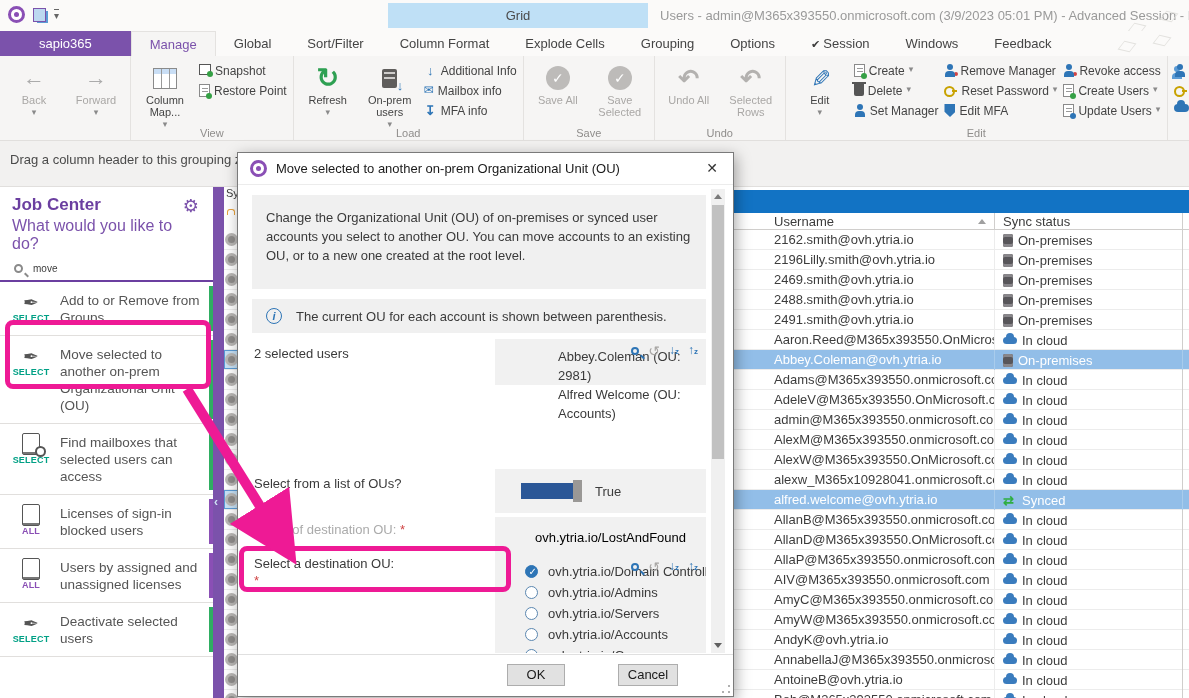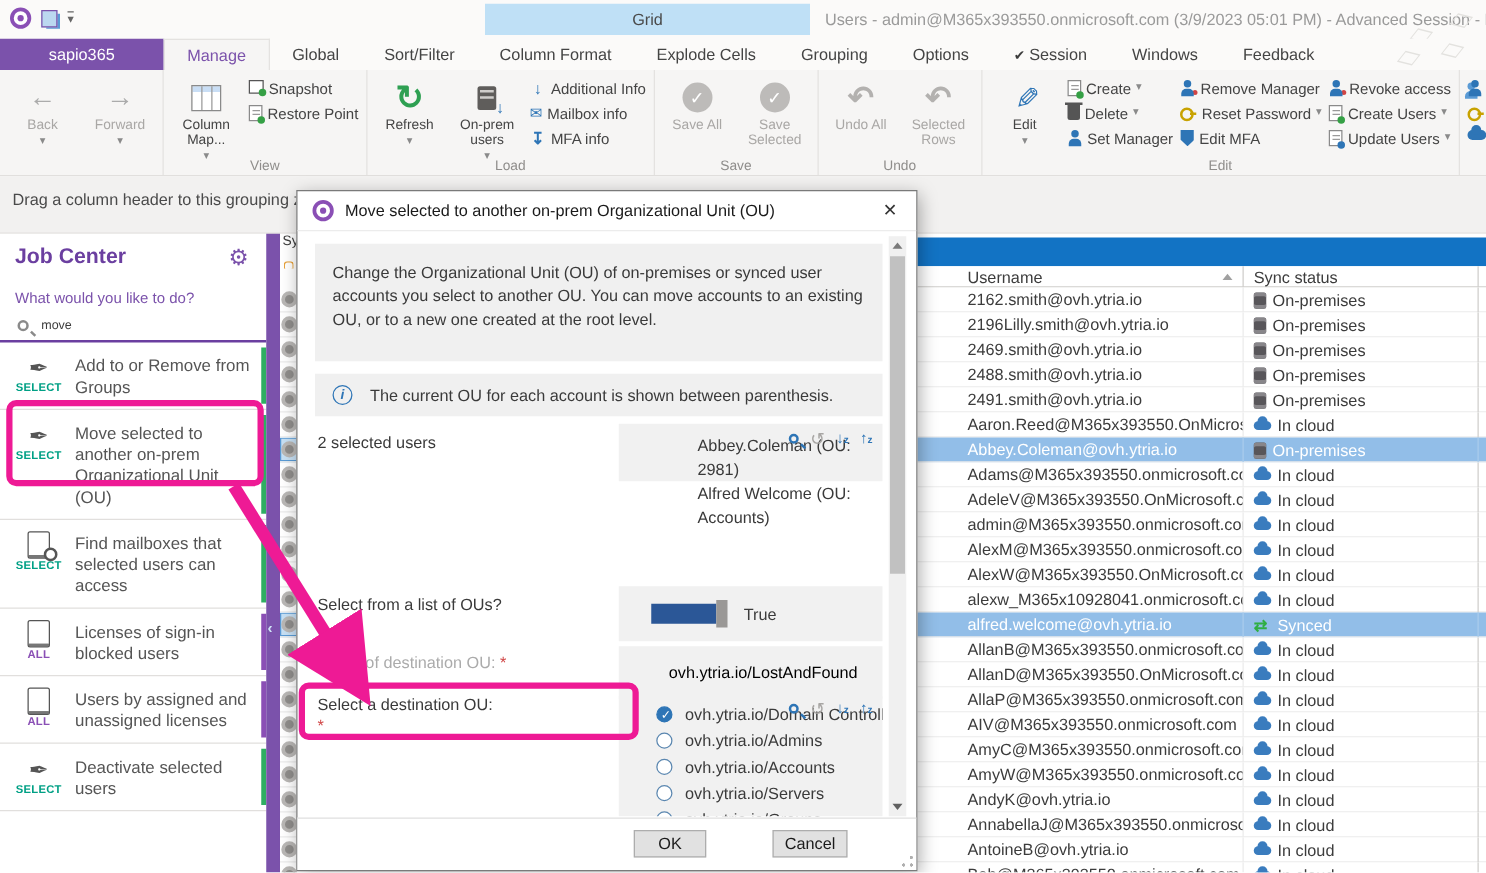--- a/index.html
+++ b/index.html
@@ -67,21 +67,21 @@
   .ic-snap { display:inline-block; width:12px; height:11px; border:1px solid #555; position:relative; flex:none; background:#fff; }
   .ic-snap::after { content:""; position:absolute; right:-3px; bottom:-3px; width:6px; height:6px; border-radius:50%; background:#35a045; }
 
   
   #groupingbar { position:absolute; left:0; top:141px; width:1189px; height:46px; background:#f2f1f0; border-bottom:1px solid #e1dfdd; color:#4a4a4a; padding:11px 0 0 10px; font-size:13px; }
 
   
   #sidebar { position:absolute; left:0; top:187px; width:213px; height:472px; background:#fff; }
   .jc-head { padding:8px 12px 2px 12px; position:relative; }
   .jc-title { color:#6b3fa0; font-size:17px; font-weight:bold; }
-  .jc-sub { color:#7b52ab; font-size:12px; margin-top:16px; }
+  .jc-sub { color:#7b52ab; font-size:16px; margin-top:2px; }
   .jc-gear { position:absolute; right:14px; top:8px; color:#7b52ab; font-size:18px; }
   .jc-search { display:flex; align-items:center; gap:10px; padding:8px 12px 6px 14px; border-bottom:2px solid #6b3fa0; }
   .i-mag { width:9px; height:9px; border:2px solid #8a8a8a; border-radius:50%; position:relative; flex:none; }
   .i-mag::after { content:""; position:absolute; left:8px; top:8px; width:5px; height:2px; background:#8a8a8a; transform:rotate(45deg); }
   .jc-search input { border:none; outline:none; font-size:10px; color:#3c3c3c; width:140px; font-family:inherit; background:transparent; }
   .jitem { position:relative; display:flex; gap:10px; padding:9px 12px 9px 12px; border-bottom:1px solid #e1dfdd; min-height:52px; }
   .jicon { width:38px; flex:none; text-align:center; }
   .jicon .glyph { display:block; height:22px; font-size:19px; color:#555; }
   .glyph.pen::before { content:"\2712"; }
   .glyph.doc::before, .glyph.docsearch::before { content:""; display:inline-block; width:16px; height:20px; border:1px solid #555; border-radius:2px; background:linear-gradient(#fff 0 7px,#fff 7px) ; box-shadow:inset 0 -9px 0 -7px #777, inset 0 -13px 0 -11px #777; }
@@ -764,25 +764,25 @@
     <div class="radio-row">
           <span class="radio on"></span>
           <span class="rlabel">ovh.ytria.io/Domain Controllers</span>
         </div>
         <div class="radio-row">
           <span class="radio"></span>
           <span class="rlabel">ovh.ytria.io/Admins</span>
         </div>
         <div class="radio-row">
           <span class="radio"></span>
-          <span class="rlabel">ovh.ytria.io/Accounts</span>
+          <span class="rlabel">ovh.ytria.io/Servers</span>
         </div>
         <div class="radio-row">
           <span class="radio"></span>
-          <span class="rlabel">ovh.ytria.io/Servers</span>
+          <span class="rlabel">ovh.ytria.io/Accounts</span>
         </div>
         <div class="radio-row">
           <span class="radio"></span>
           <span class="rlabel">ovh.ytria.io/Groups</span>
         </div>
       </div>
   </div>
 
   <div class="dlg-scroll">
     <span class="tri-up"></span>

